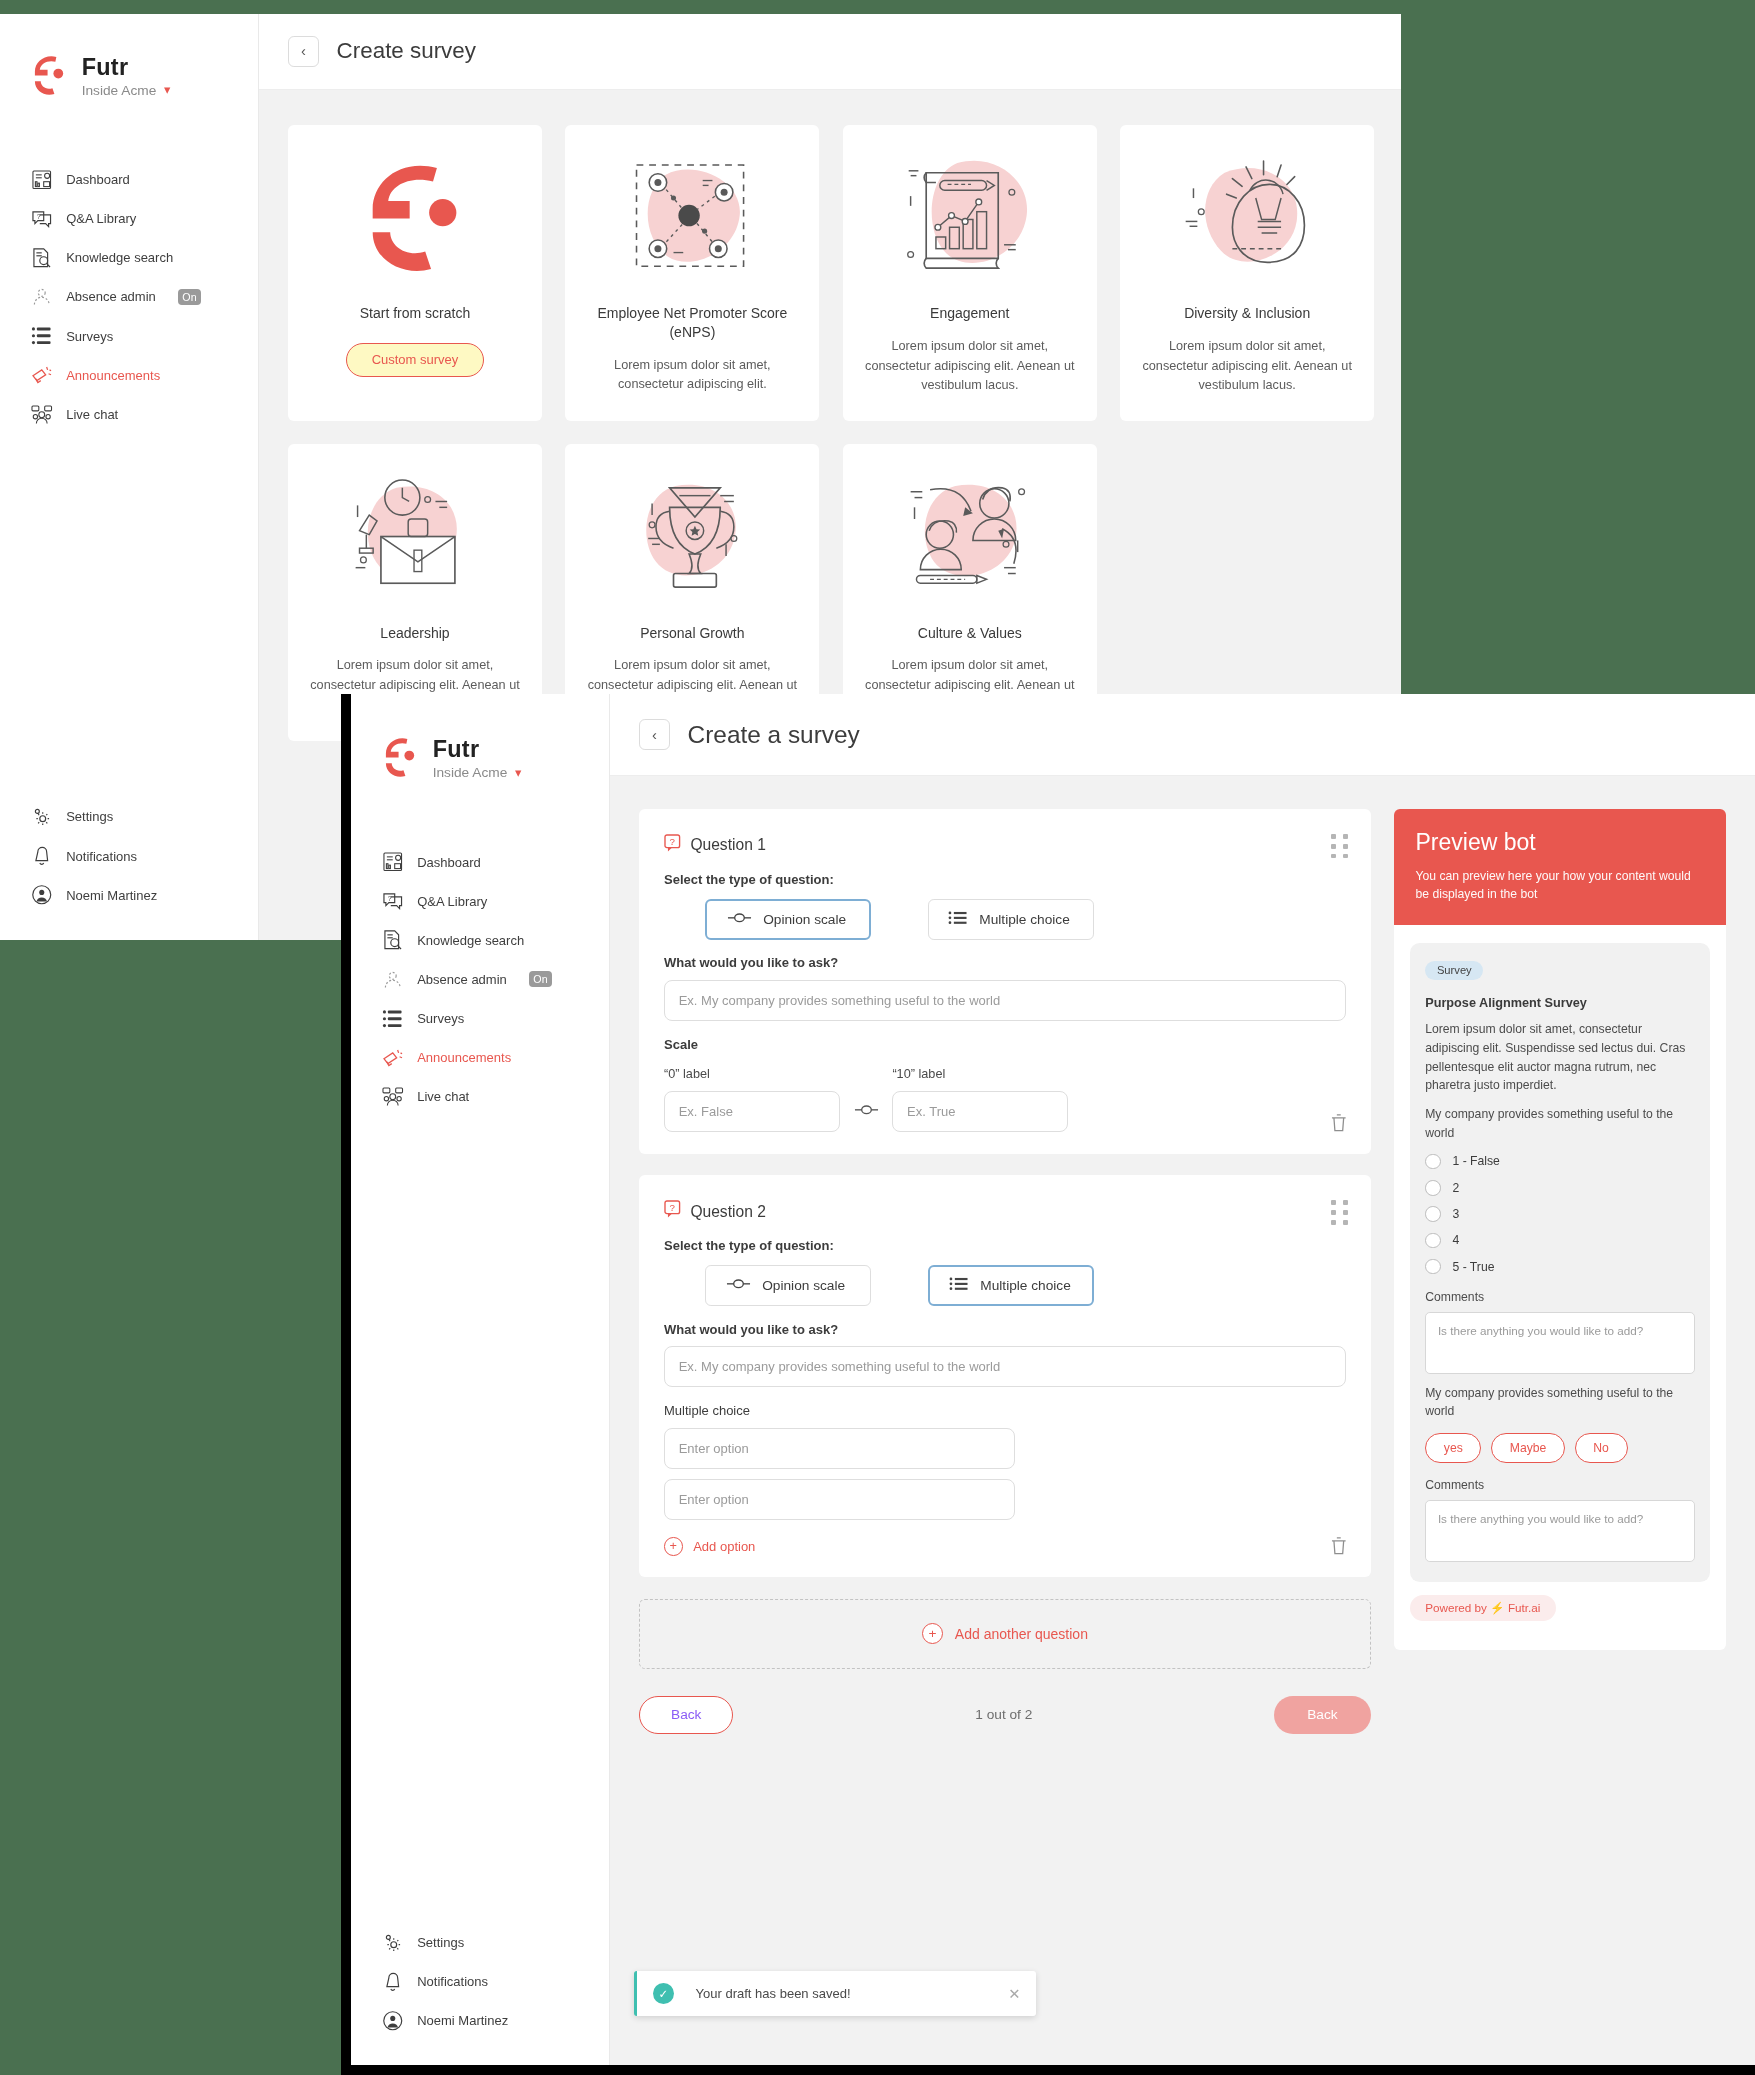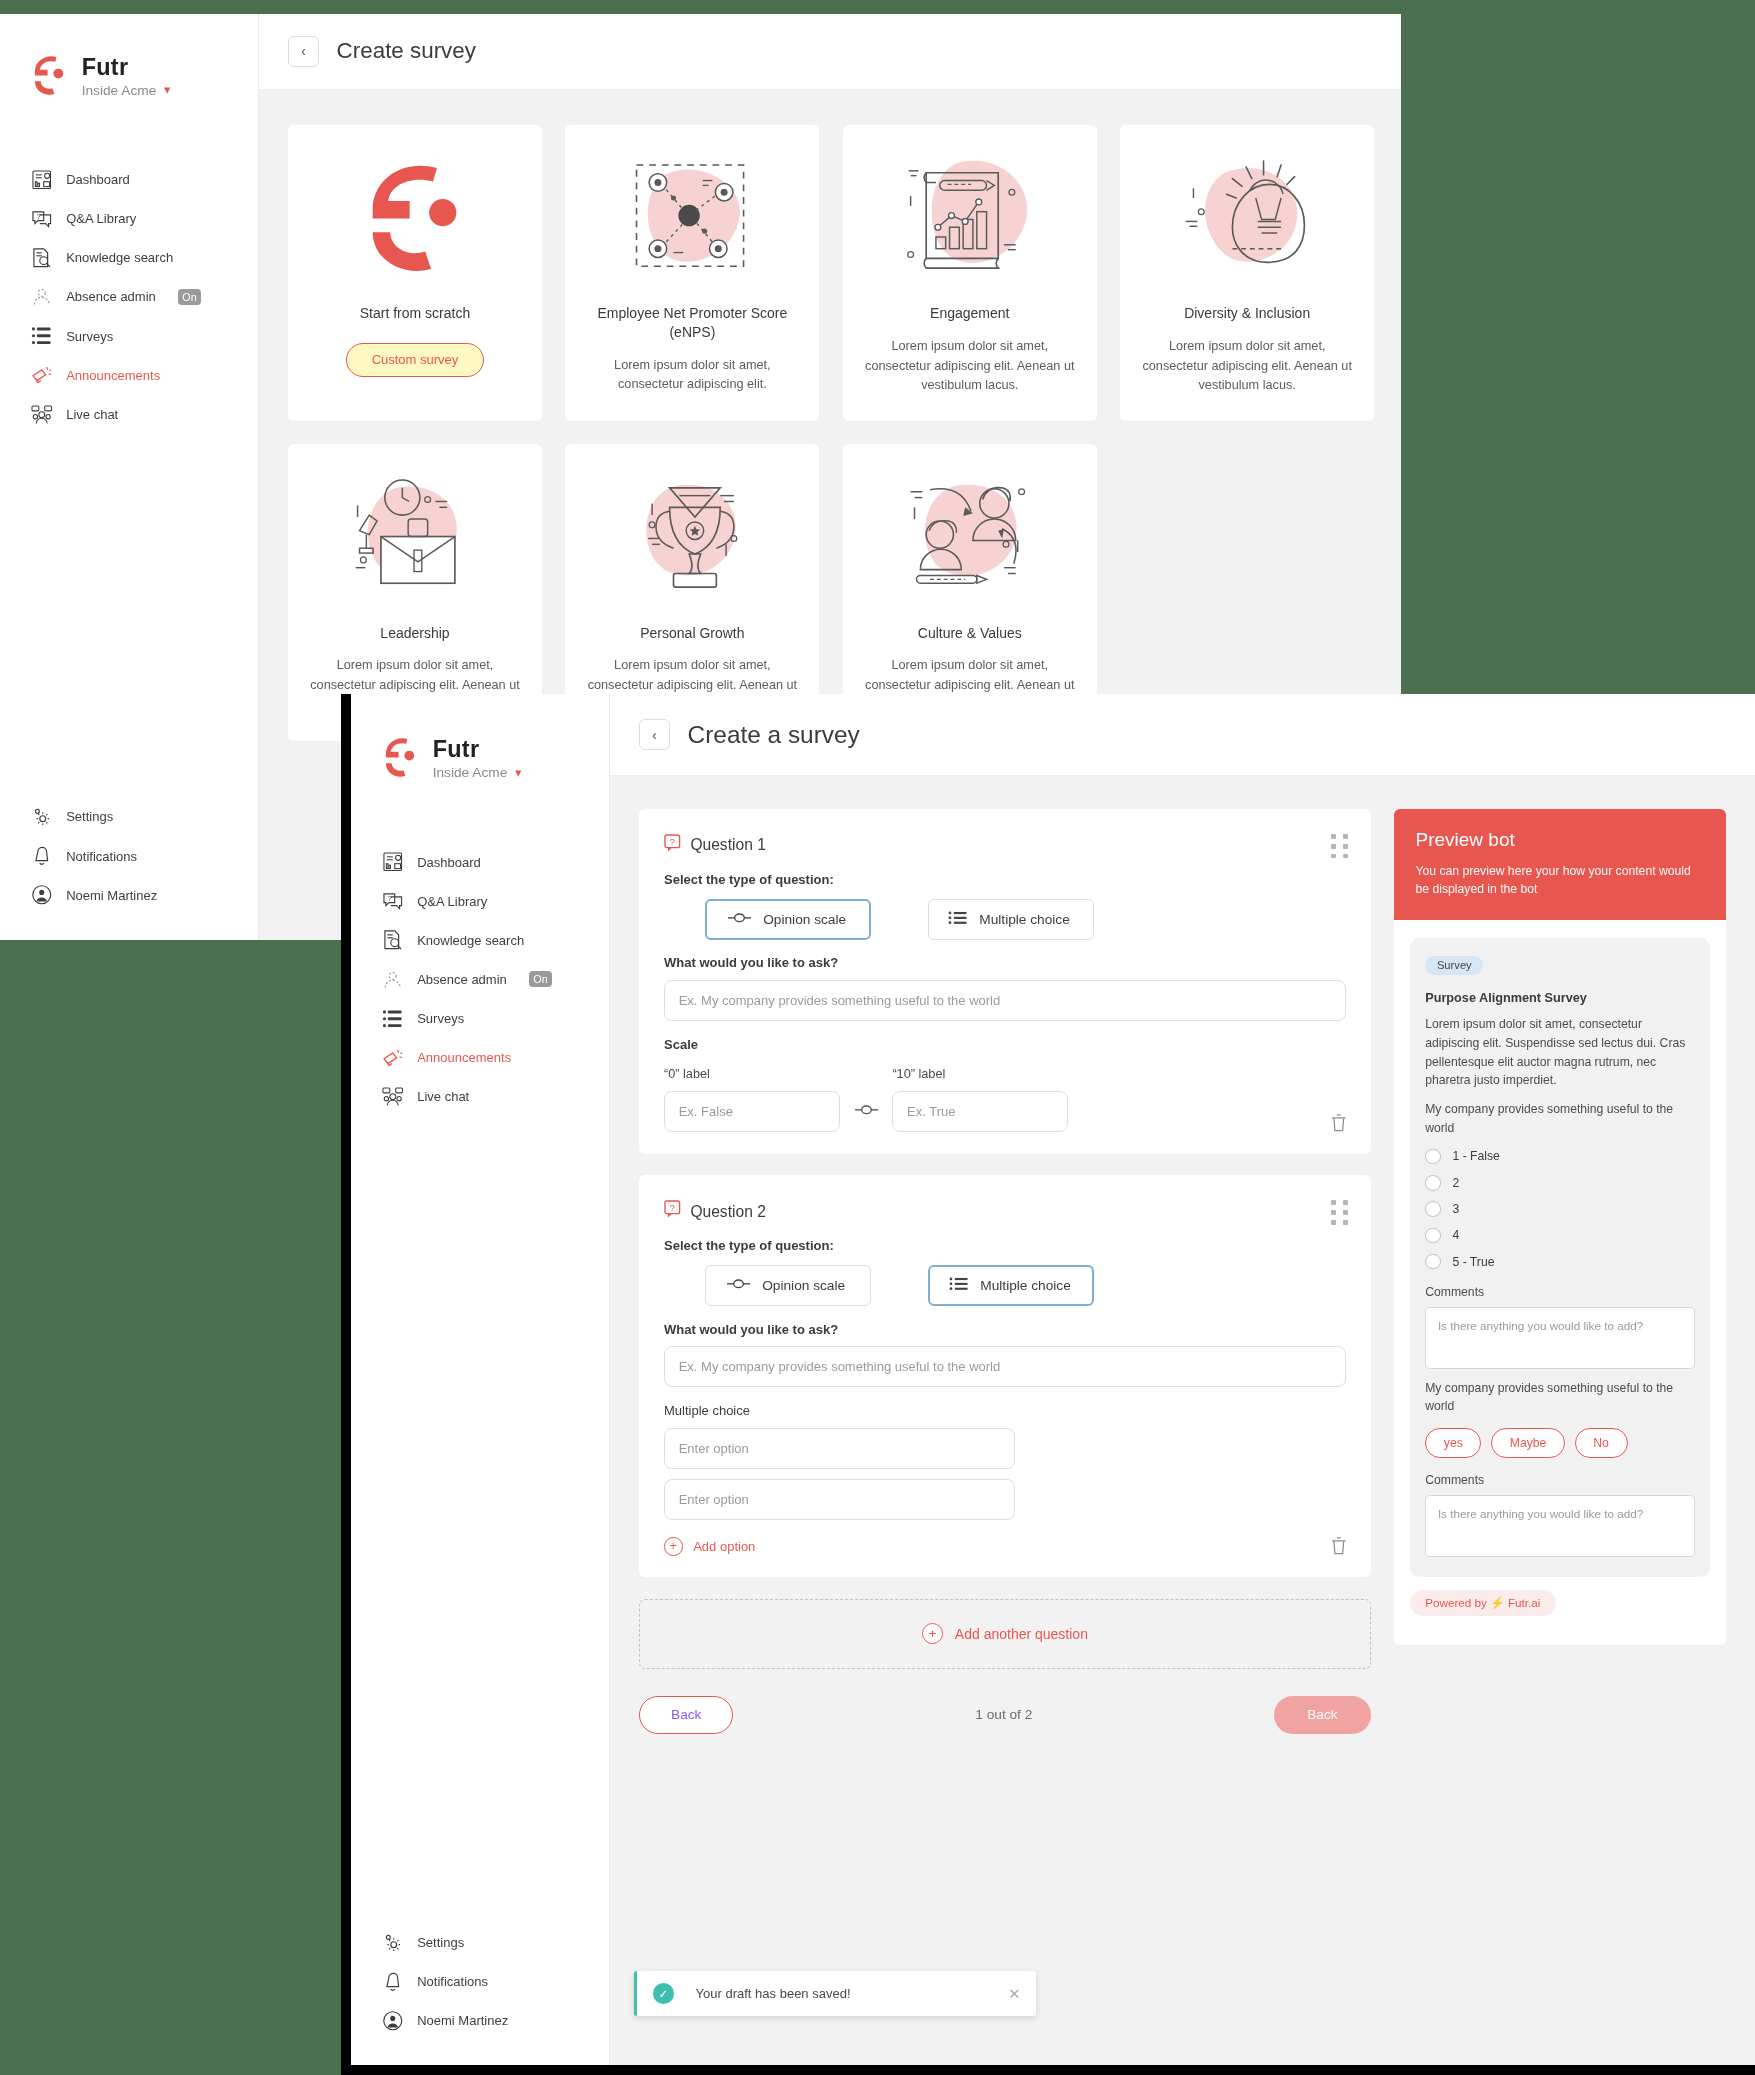--- a/index.html
+++ b/index.html
@@ -148,21 +148,21 @@
   }
   .pagetxt { font-size: 13.7px; color: #6e6e6e; }
   .btn-next {
     background: #f0a3a0; color: #fff; border: none;
     border-radius: 21.5px; padding: 11.7px 33px; font-size: 13.7px;
   }
 
   
   .preview { background: #fff; border-radius: 5.9px; overflow: hidden; }
   .pv-head { background: #e8574f; color: #fff; padding: 19.5px 21.5px 21.5px; }
-  .pv-head h3 { font-size: 19px; font-weight: 400; }
+  .pv-head h3 { font-size: 23px; font-weight: 400; }
   .pv-head p { font-size: 12.2px; margin-top: 11.7px; line-height: 1.5; opacity: .97; }
   .pv-body { padding: 17.6px 15.6px 13.7px; }
   .bubble { background: #f1f1f1; border-radius: 9.8px; padding: 17.6px 15.6px 19.5px; }
   .chip { display: inline-block; background: #d6e7f3; color: #444; font-size: 11.2px; padding: 3.9px 11.7px; border-radius: 10.7px; }
   .pv-t { font-size: 12.7px; font-weight: bold; color: #3a3a3a; margin-top: 15.6px; }
   .pv-p { font-size: 12.2px; color: #4c4c4c; margin-top: 9.8px; line-height: 1.55; }
   .radio-row { display: flex; align-items: center; gap: 11.7px; margin-top: 10.7px; }
   .radio { width: 15.6px; height: 15.6px; border-radius: 50%; border: 1px solid #bdbdbd; background: #fff; flex: 0 0 15.6px; }
   .radio-lbl { font-size: 12.2px; color: #3c3c3c; }
   .pv-lbl { font-size: 12.2px; color: #4c4c4c; margin-top: 15.6px; }

